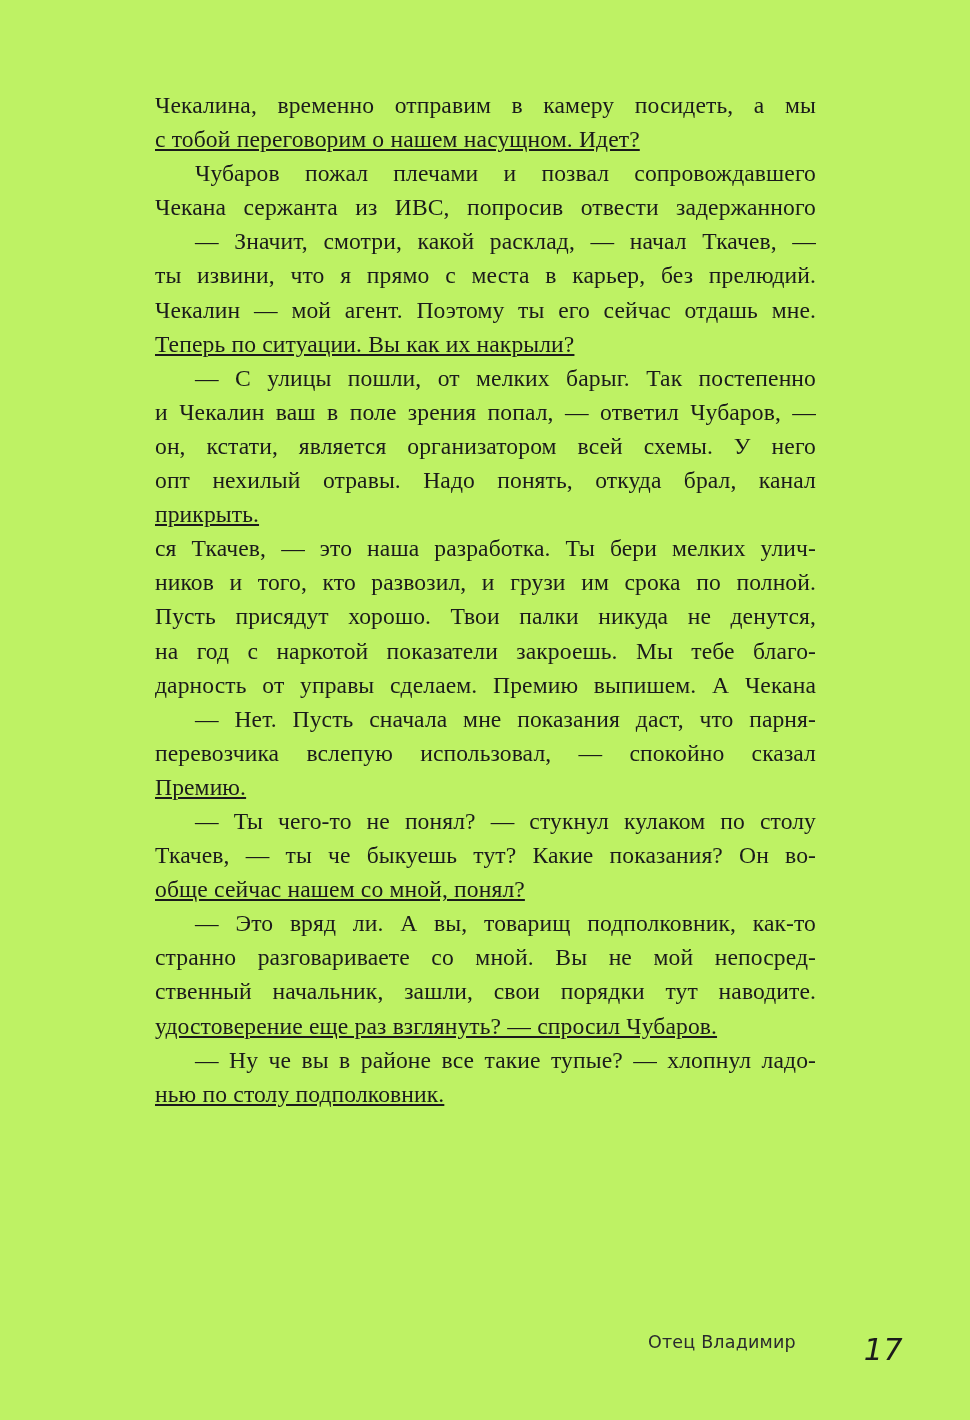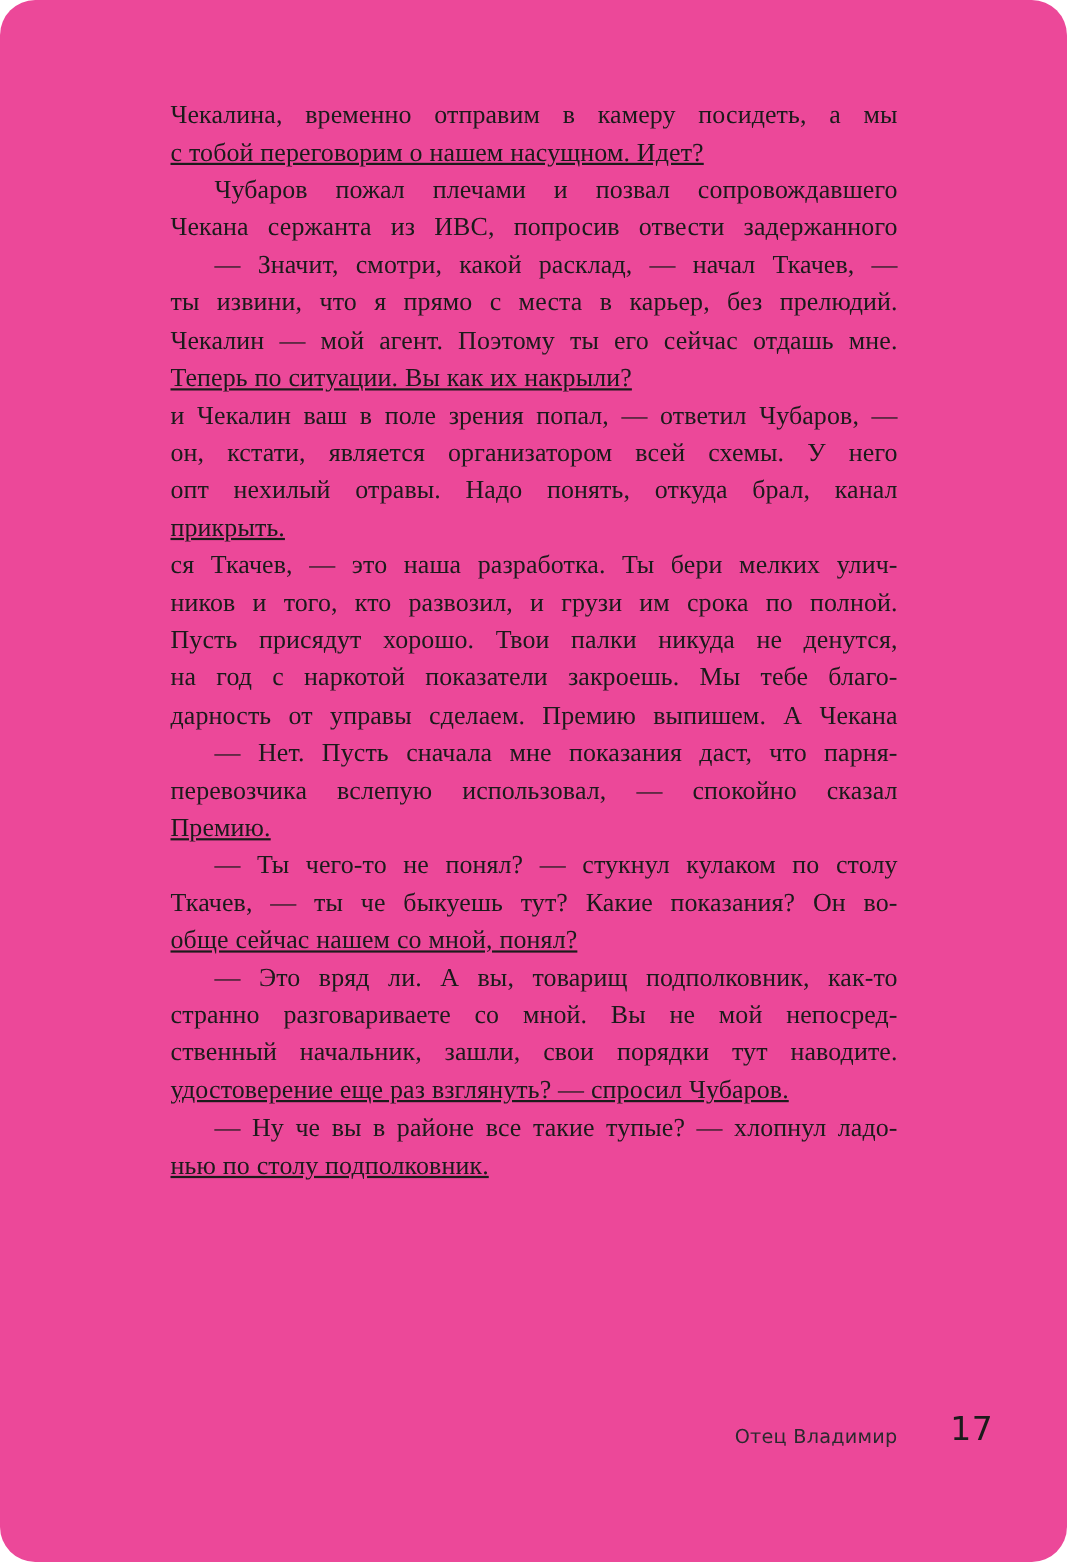--- a/index.html
+++ b/index.html
@@ -15,22 +15,21 @@
     overflow: hidden;
     font-family: "Liberation Serif", "DejaVu Serif", serif;
     color: #1b1b1b;
     -webkit-font-smoothing: antialiased;
   }
 
   
   .page {
     position: absolute;
     inset: 0;
-    background: #ec4899;
-    border-radius: 32px;
+    background: #bef264;
   }
 
   .text-block {
     position: absolute;
     left: 155px;
     top: 88px;
     width: 661px;
   }
 
   .para {
@@ -57,39 +56,40 @@
   }
   
   .ln.indent {
     text-indent: 40px;
   }
 
   
   .footer {
     position: absolute;
     left: 155px;
-    top: 1282px;
+    top: 1332px;
     width: 748px;
     display: flex;
-    align-items: flex-end;
+    align-items: flex-start;
     justify-content: flex-end;
     font-family: "DejaVu Sans", "Liberation Sans", sans-serif;
   }
   .running-head {
     font-size: 17.5px;
     color: #2a2a2e;
     letter-spacing: 0.2px;
     white-space: nowrap;
   }
   .page-number {
     font-size: 30px;
     color: #1b1b1b;
     letter-spacing: 0.5px;
-    margin-left: 48px;
+    margin-left: 68px;
     white-space: nowrap;
+    font-style: italic;
   }
 </style>
 </head>
 <body>
 
 <div class="page">
 
   <div class="text-block">
       <p class="para">
         <span class="ln">Чекалина, временно отправим в камеру посидеть, а мы</span>
@@ -99,20 +99,21 @@
         <span class="ln indent">Чубаров пожал плечами и позвал сопровождавшего</span>
         <span class="ln">Чекана сержанта из ИВС, попросив отвести задержанного</span>
       </p>
       <p class="para">
         <span class="ln indent">— Значит, смотри, какой расклад, — начал Ткачев, —</span>
         <span class="ln">ты извини, что я прямо с места в карьер, без прелюдий.</span>
         <span class="ln">Чекалин — мой агент. Поэтому ты его сейчас отдашь мне.</span>
         <span class="ln last">Теперь по ситуации. Вы как их накрыли?</span>
       </p>
       <p class="para">
+        <span class="ln indent">— С улицы пошли, от мелких барыг. Так постепенно</span>
         <span class="ln">и Чекалин ваш в поле зрения попал, — ответил Чубаров, —</span>
         <span class="ln">он, кстати, является организатором всей схемы. У него</span>
         <span class="ln">опт нехилый отравы. Надо понять, откуда брал, канал</span>
         <span class="ln last">прикрыть.</span>
       </p>
       <p class="para">
         <span class="ln">ся Ткачев, — это наша разработка. Ты бери мелких улич-</span>
         <span class="ln">ников и того, кто развозил, и грузи им срока по полной.</span>
         <span class="ln">Пусть присядут хорошо. Твои палки никуда не денутся,</span>
         <span class="ln">на год с наркотой показатели закроешь. Мы тебе благо-</span>

